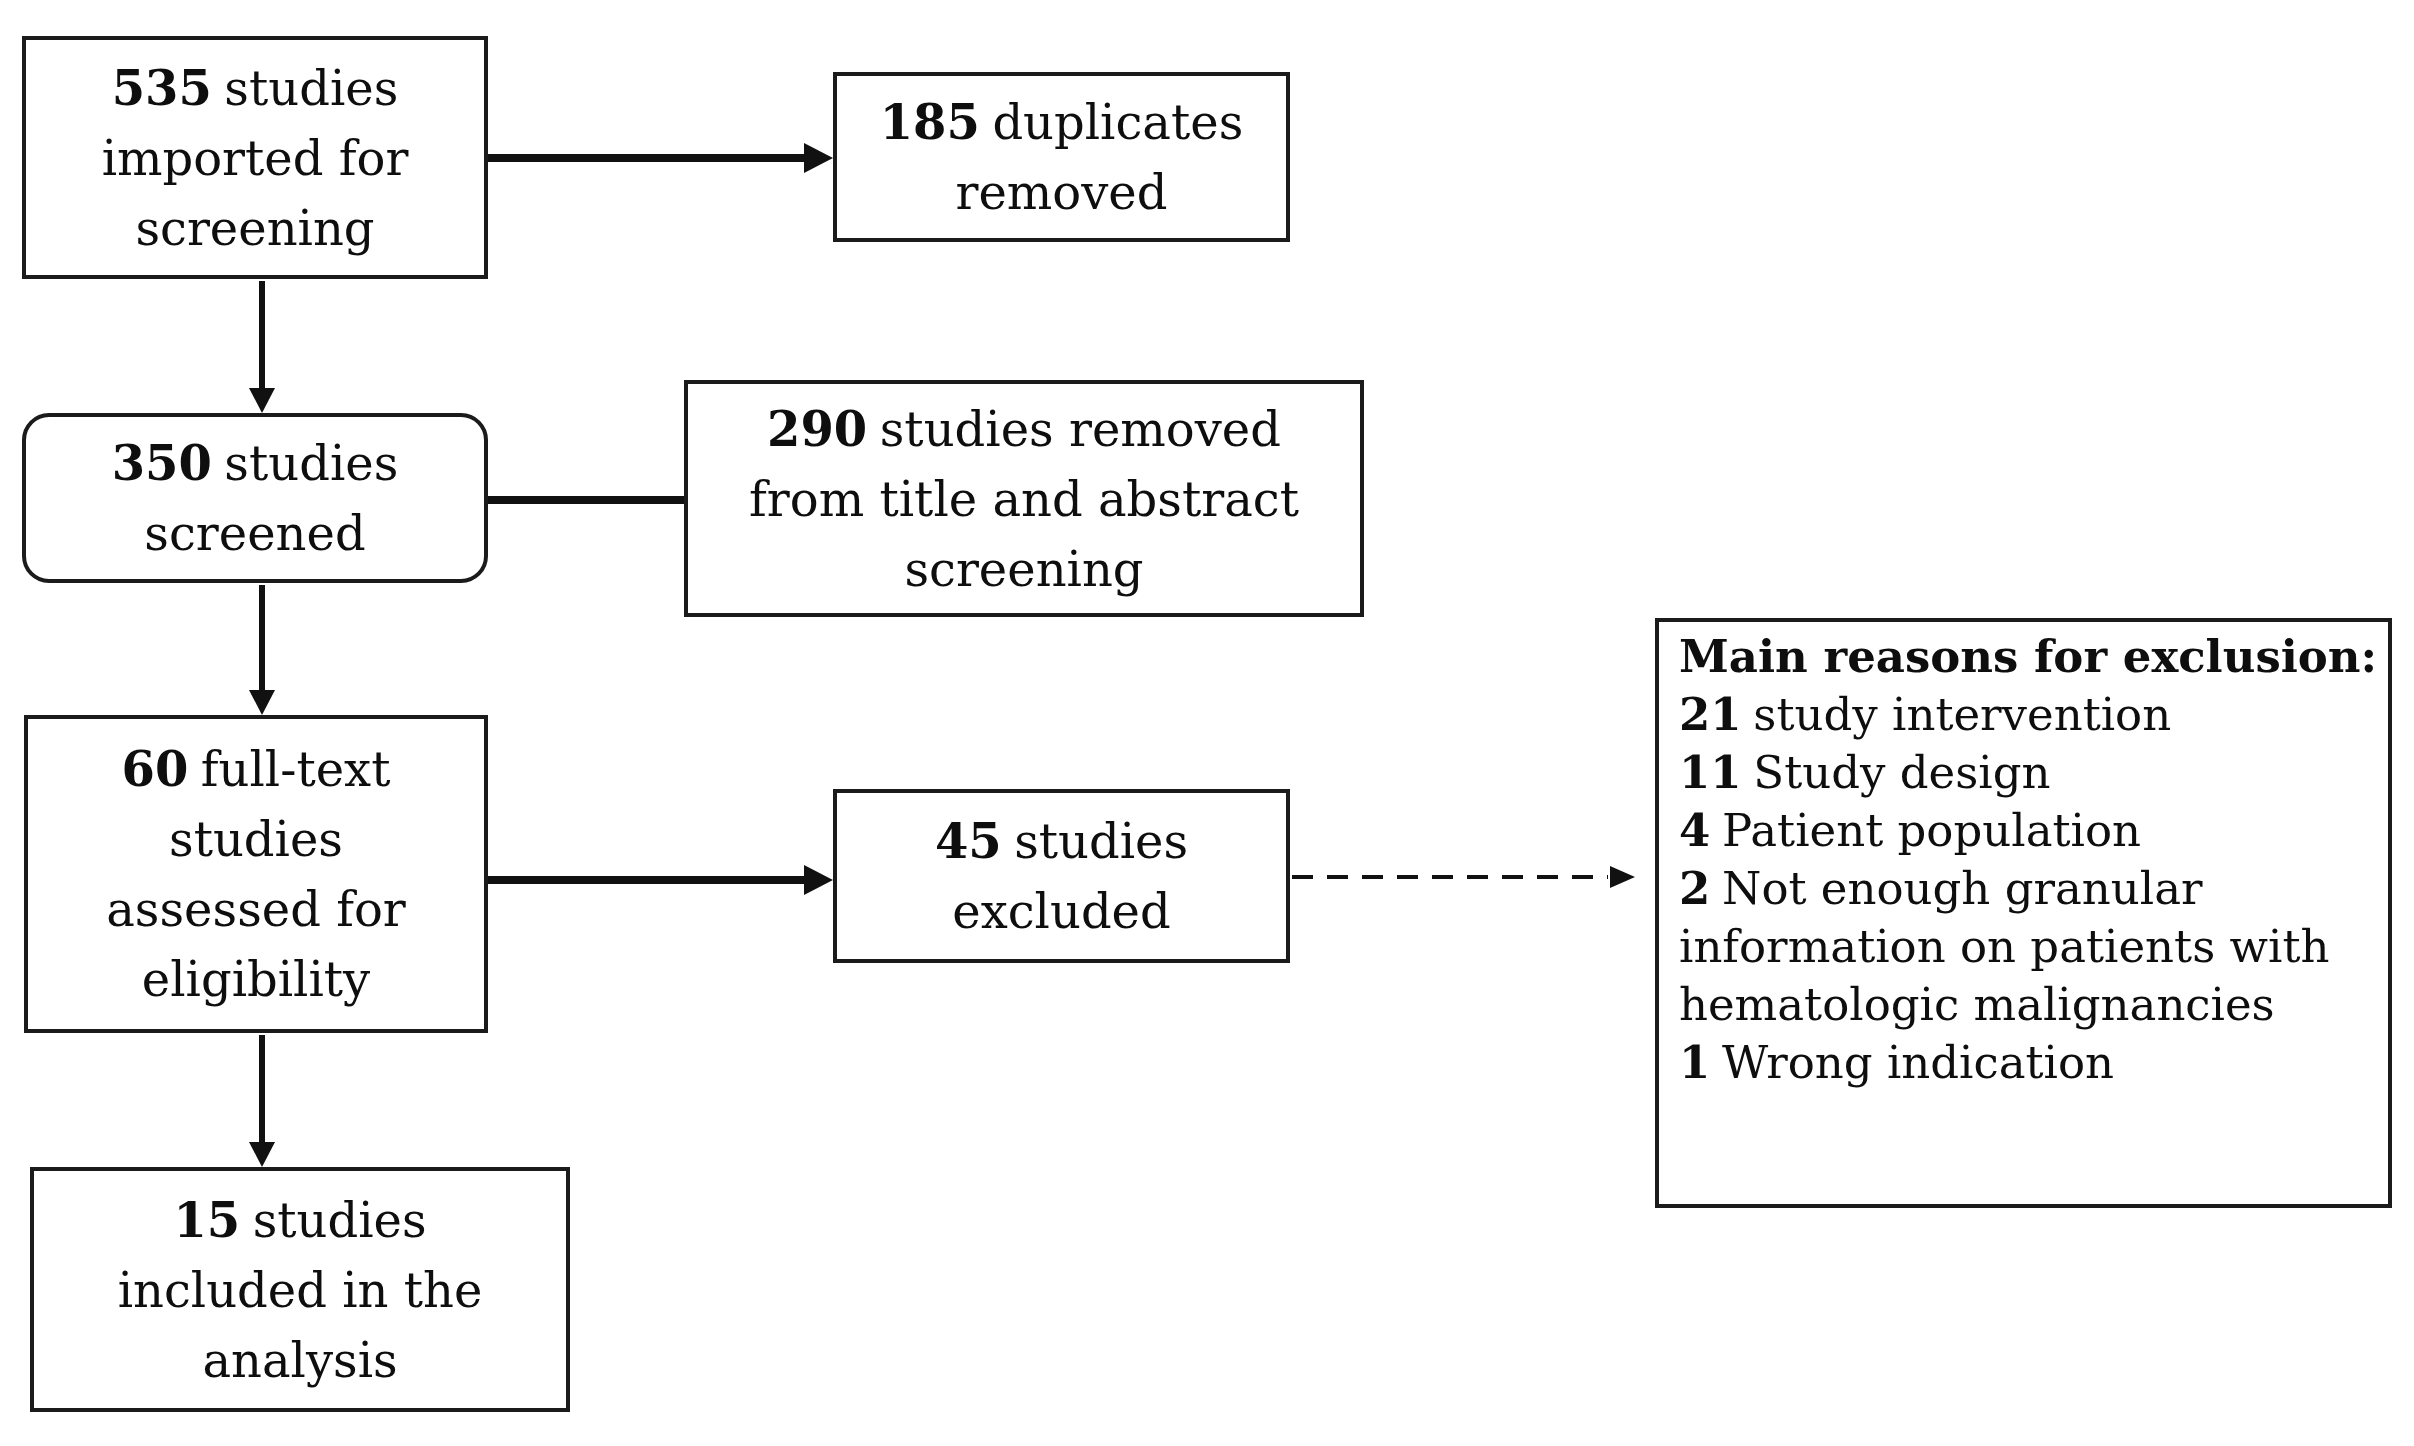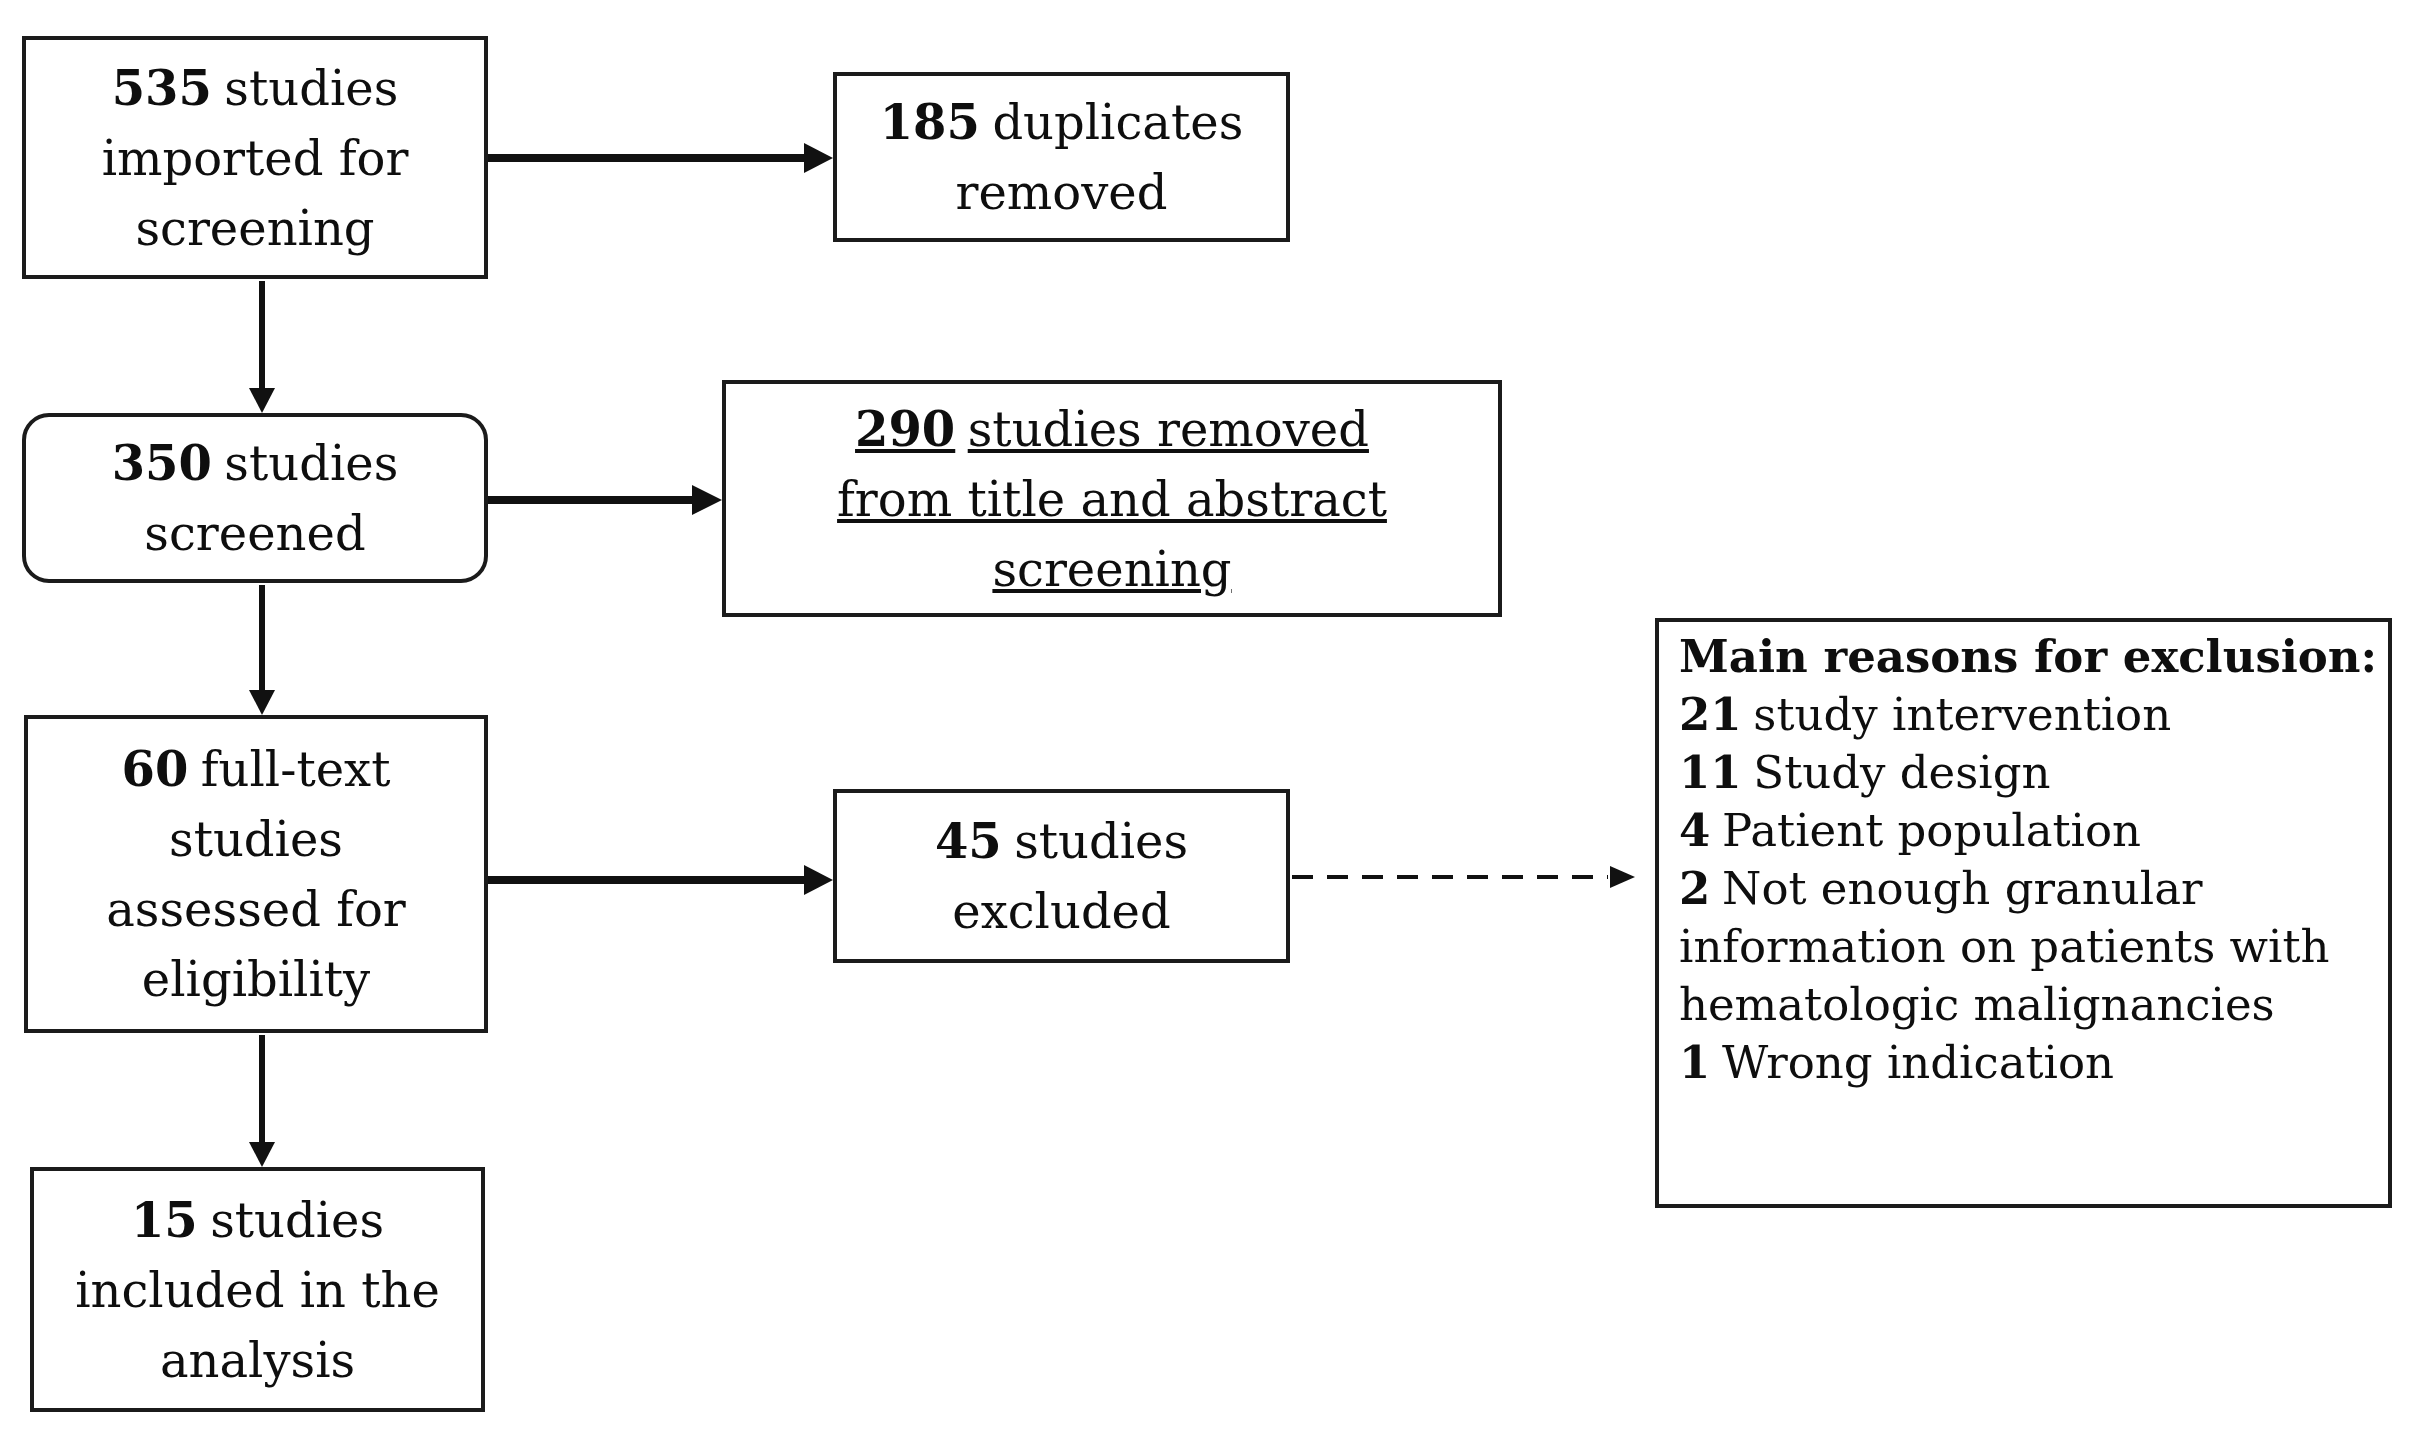--- a/index.html
+++ b/index.html
@@ -97,21 +97,21 @@
   <div class="box" style="left:833px;top:72px;width:457px;height:170px;">
     <div class="ln"><span class="num">185</span><span>duplicates</span></div>
     <div class="ln">removed</div>
   </div>
 
   <div class="box" style="left:22px;top:413px;width:466px;height:170px;border-radius:27px;">
     <div class="ln"><span class="num">350</span><span>studies</span></div>
     <div class="ln">screened</div>
   </div>
 
-  <div class="box" style="left:722px;top:380px;width:780px;height:237px;text-decoration:underline;">
+  <div class="box" style="left:684px;top:380px;width:680px;height:237px;">
     <div class="ln"><span class="num">290</span><span>studies removed</span></div>
     <div class="ln">from title and abstract</div>
     <div class="ln">screening</div>
   </div>
 
   <div class="box" style="left:24px;top:715px;width:464px;height:318px;">
     <div class="ln"><span class="num">60</span><span>full-text</span></div>
     <div class="ln">studies</div>
     <div class="ln">assessed for</div>
     <div class="ln">eligibility</div>
@@ -126,19 +126,19 @@
     <div class="ln title">Main reasons for exclusion:</div>
     <div class="ln"><span class="num">21</span><span>study intervention</span></div>
     <div class="ln"><span class="num">11</span><span>Study design</span></div>
     <div class="ln"><span class="num">4</span><span>Patient population</span></div>
     <div class="ln"><span class="num">2</span><span>Not enough granular</span></div>
     <div class="ln">information on patients with</div>
     <div class="ln">hematologic malignancies</div>
     <div class="ln"><span class="num">1</span><span>Wrong indication</span></div>
   </div>
 
-  <div class="box" style="left:30px;top:1167px;width:455px;height:245px;justify-content:center;">
+  <div class="box" style="left:30px;top:1167px;width:540px;height:245px;justify-content:center;">
     <div class="ln"><span class="num">15</span><span>studies</span></div>
     <div class="ln">included in the</div>
     <div class="ln">analysis</div>
   </div>
 
 </div>
 
 </body></html>

